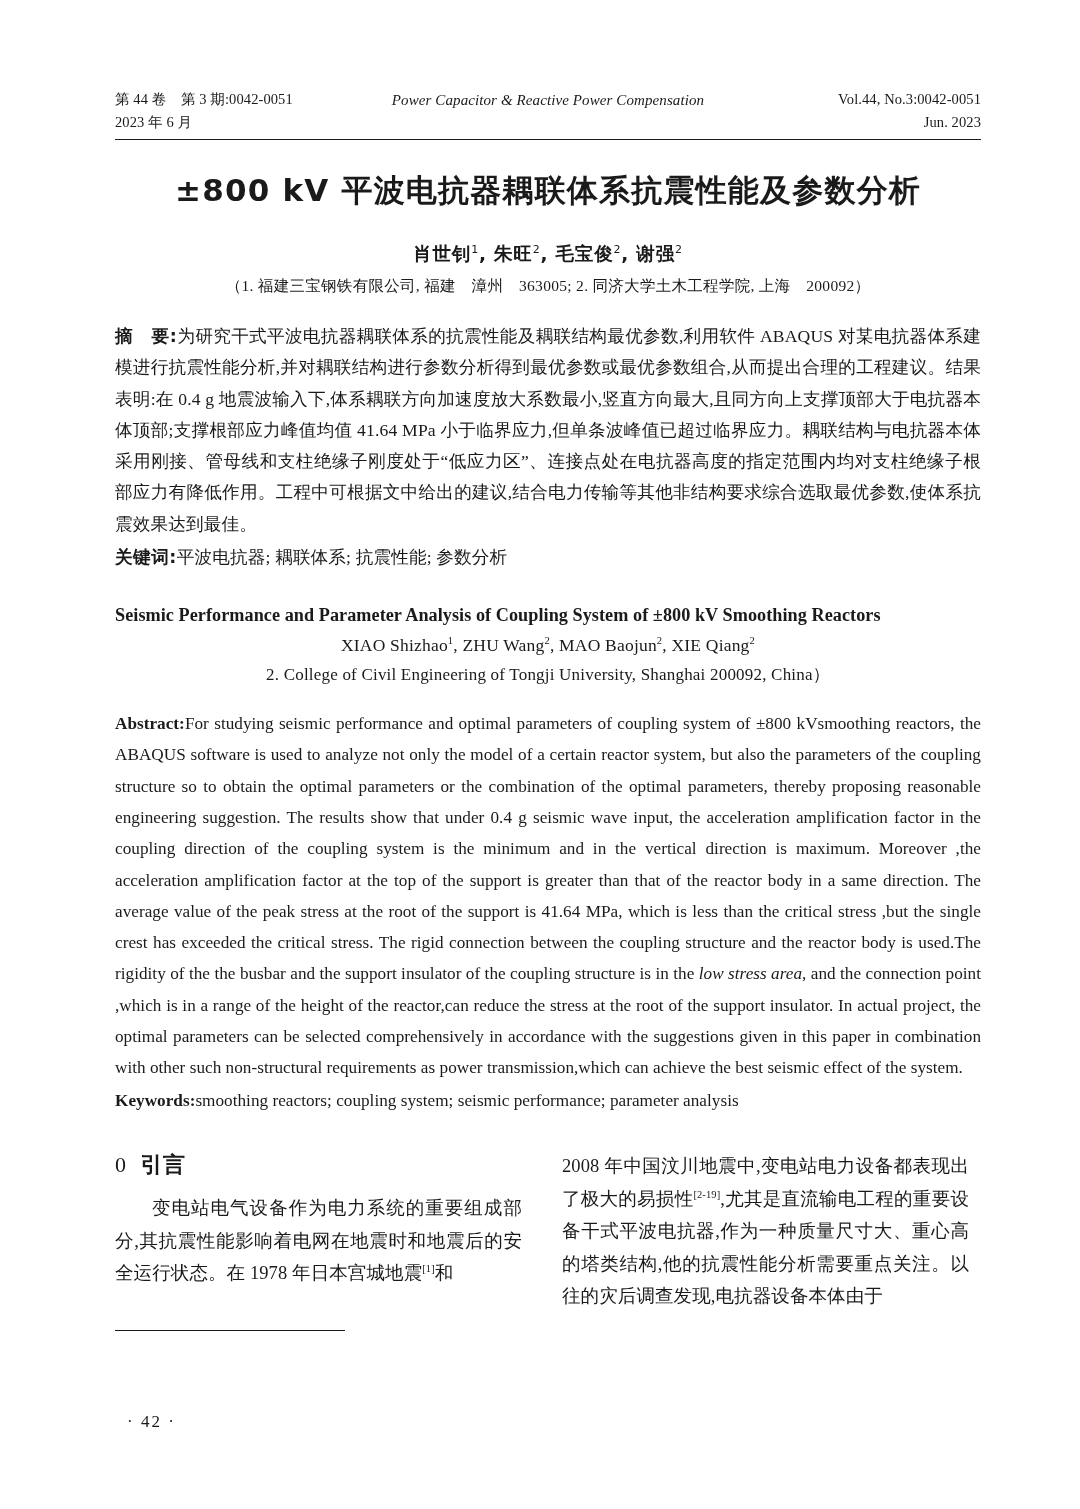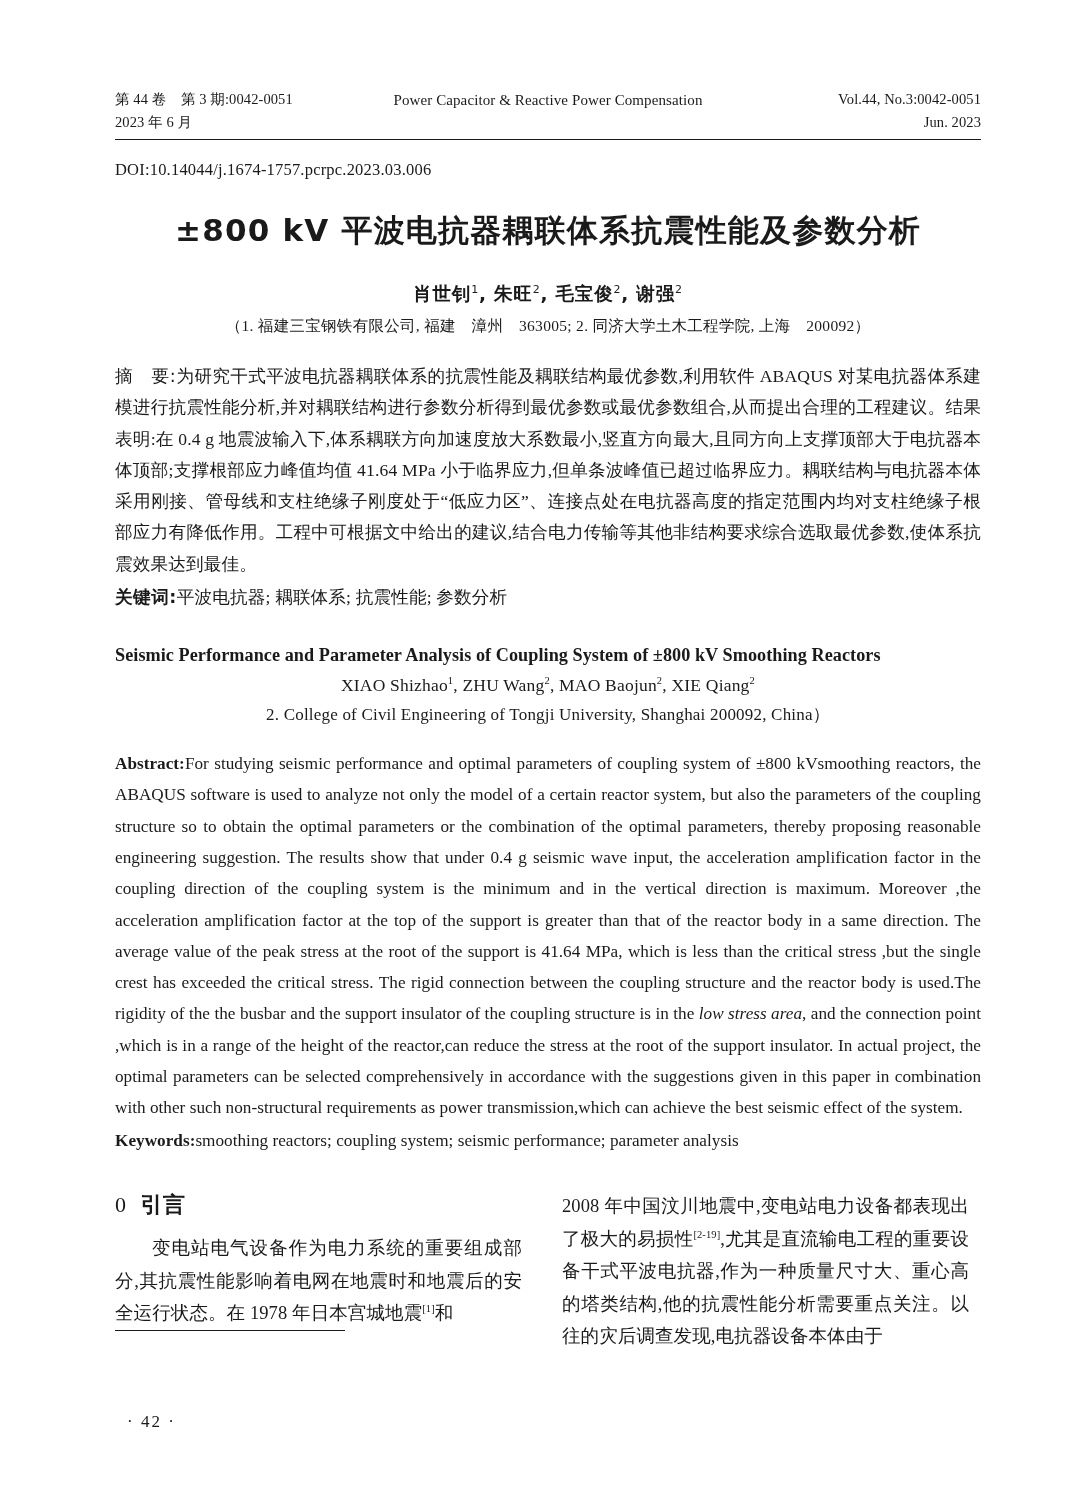--- a/index.html
+++ b/index.html
@@ -38,21 +38,21 @@
     align-items: flex-start;
     font-size: 14.5px;
     line-height: 1.62;
     letter-spacing: 0.1px;
   }
   .runhead .col-left  { text-align: left; width: 270px; }
   .runhead .col-mid   { text-align: center; flex: 1; }
   .runhead .col-right { text-align: right; width: 270px; }
   .runhead .line { white-space: nowrap; }
   .runhead .jname-cn { font-size: 15px; letter-spacing: 0.6px; }
-  .runhead .jname-en { font-size: 15px; letter-spacing: 0.1px; }
+  .runhead .jname-en { font-size: 15px; letter-spacing: 0.1px; font-style: italic; }
 
   .rule-head {
     border-bottom: 1.4px solid #1a1a1a;
     margin-top: 4px;
   }
 
   .doi {
     margin-top: 20px;
     font-size: 16.5px;
     letter-spacing: 0.2px;
@@ -89,21 +89,21 @@
   
   .abs-cn {
     margin-top: 24px;
     font-size: 17.6px;
     line-height: 1.78;
     text-align: justify;
     text-justify: inter-ideograph;
     letter-spacing: 0.15px;
   }
   .abs-cn .lbl {
-    font-weight: normal;
+    font-weight: bold;
     font-family: "DejaVu Sans", "Liberation Sans", sans-serif;
     letter-spacing: 0.5px;
   }
   .kw-cn {
     margin-top: 2px;
     font-size: 17.6px;
     line-height: 1.78;
     letter-spacing: 0.15px;
   }
   .kw-cn .lbl {
@@ -226,21 +226,20 @@
       <div class="col-mid">
         <div class="line jname-en">Power Capacitor &amp; Reactive Power Compensation</div>
       </div>
       <div class="col-right">
         <div class="line">Vol.44, No.3:0042-0051</div>
         <div class="line">Jun. 2023</div>
       </div>
     </div>
     <div class="rule-head"></div>
 
-    <div class="doi">DOI:10.14044/j.1674-1757.pcrpc.2023.03.006</div>
 
     <h1 class="title-cn">±800 kV 平波电抗器耦联体系抗震性能及参数分析</h1>
 
     <div class="authors-cn">
       <span>肖世钊</span><sup>1</sup>,
       <span>朱旺</span><sup>2</sup>,
       <span>毛宝俊</span><sup>2</sup>,
       <span>谢强</span><sup>2</sup>
     </div>
 

